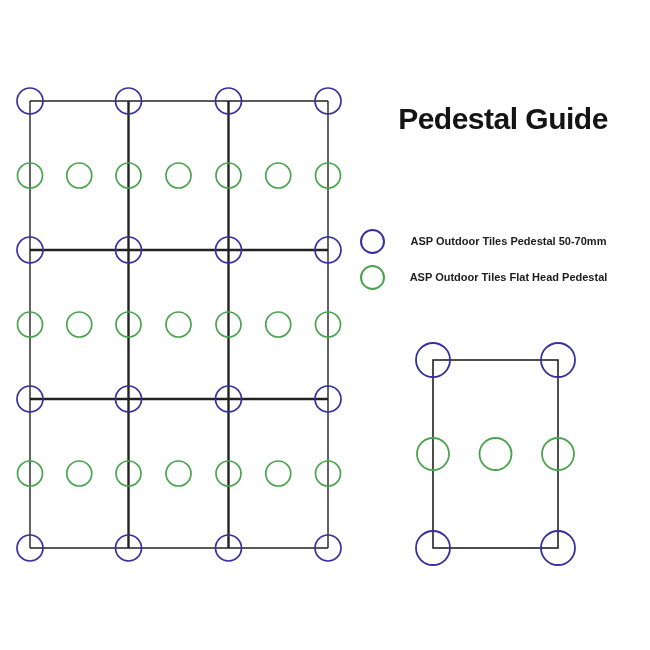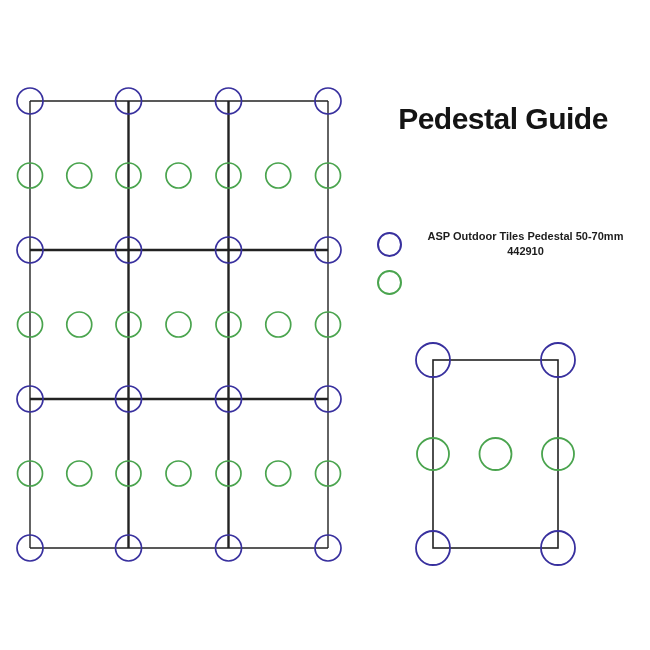--- a/index.html
+++ b/index.html
@@ -24,21 +24,21 @@
     width: 274px;
     text-align: center;
     color: #141414;
     font-weight: bold;
     font-size: 30px;
     line-height: 37px;
     letter-spacing: -0.5px;
   }
   .legend {
     position: absolute;
-    left: 377px;
+    left: 360px;
     top: 229px;
     width: 262px;
   }
   .legend-item {
     display: flex;
     align-items: center;
     margin-bottom: 11px;
   }
   .legend-circle {
     flex: 0 0 auto;
@@ -125,23 +125,23 @@
 
   <div class="title-block">
     <div>Pedestal Guide</div>
   </div>
 
   <div class="legend">
     <div class="legend-item">
       <span class="legend-circle" id="legend-circle-0" style="border-color: rgb(56, 48, 158);"></span>
       <div class="legend-text">
         <div>ASP Outdoor Tiles Pedestal 50-70mm</div>
-        <div>442910</div>
       </div>
     </div>
     <div class="legend-item">
       <span class="legend-circle" id="legend-circle-1" style="border-color: rgb(74, 164, 78);"></span>
       <div class="legend-text">
+        <div>ASP Outdoor Tiles Flat Head Pedestal</div>
       </div>
     </div>
   </div>
 
 </div>
 
 </body></html>

